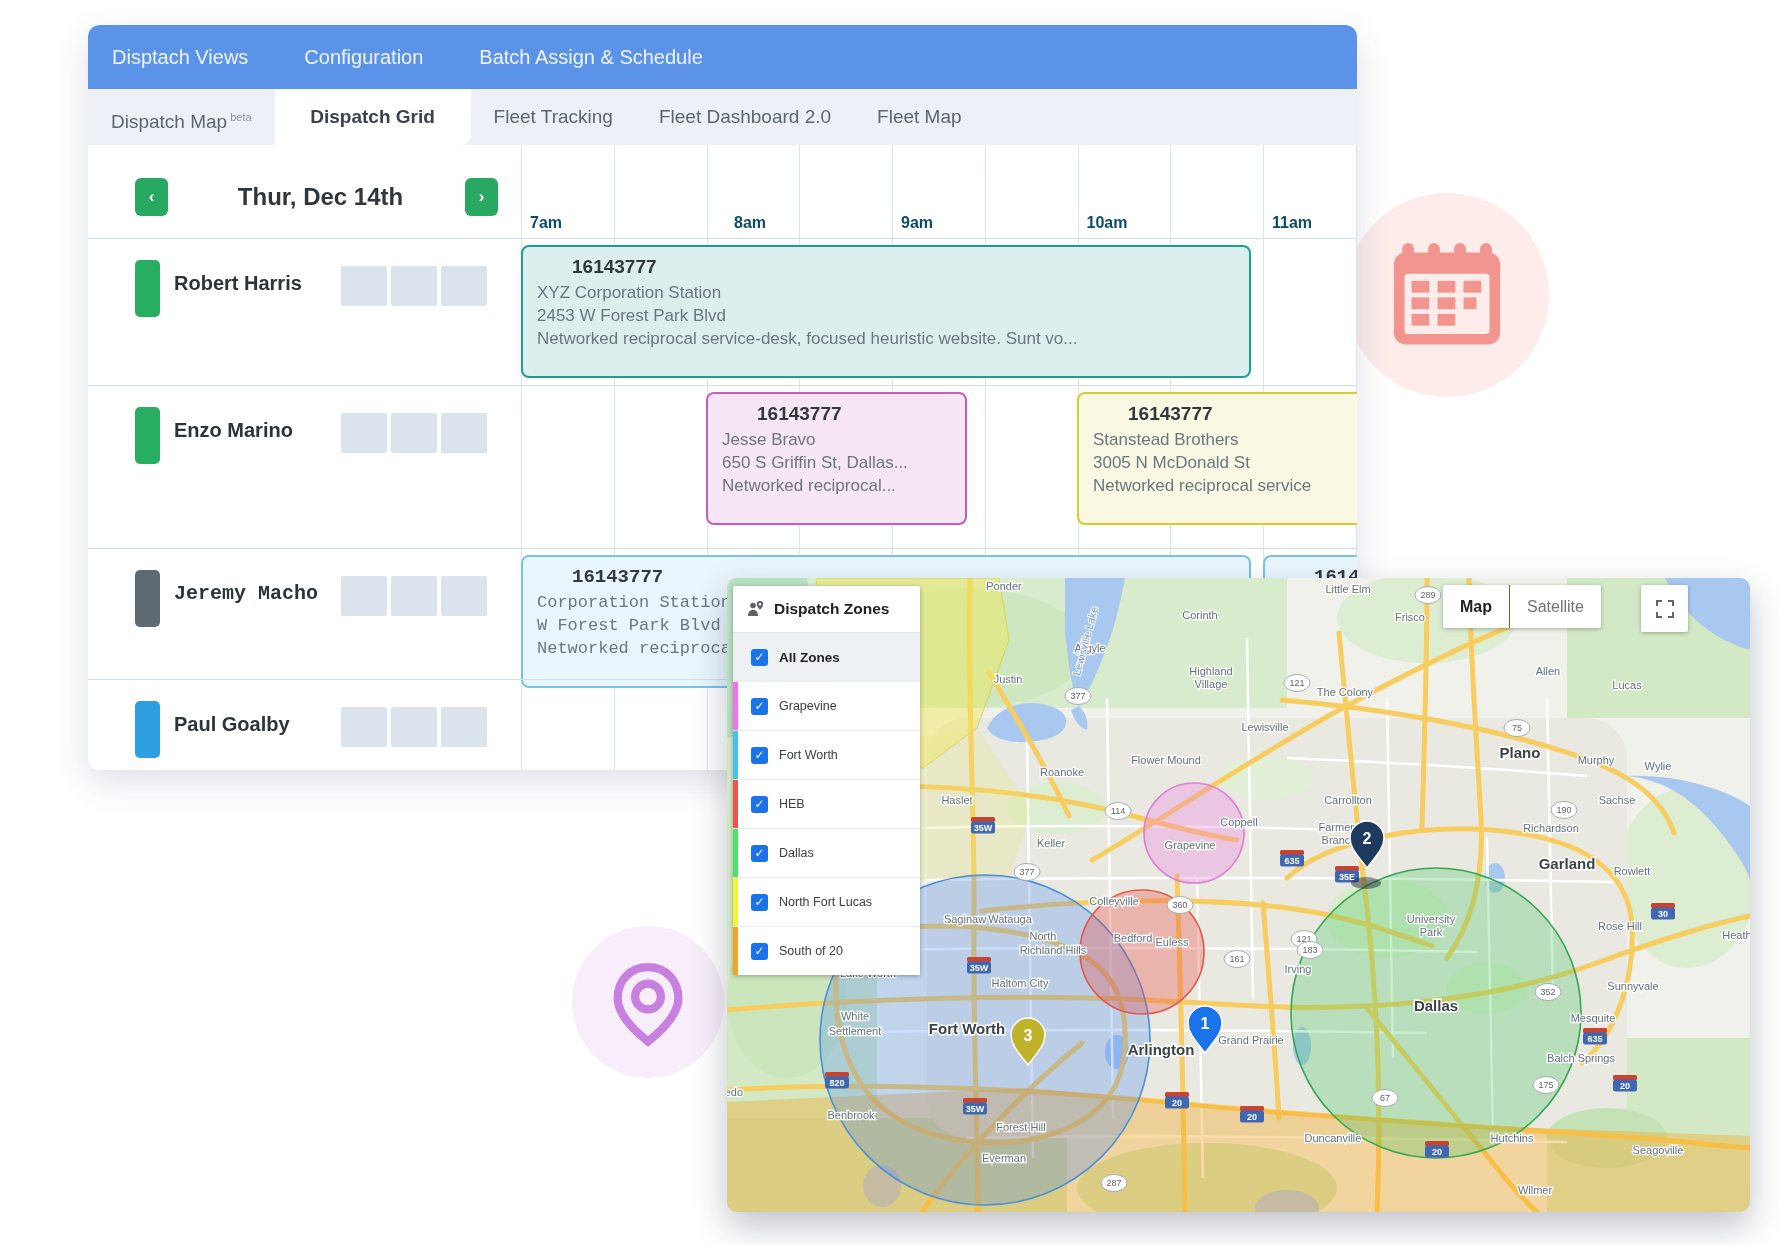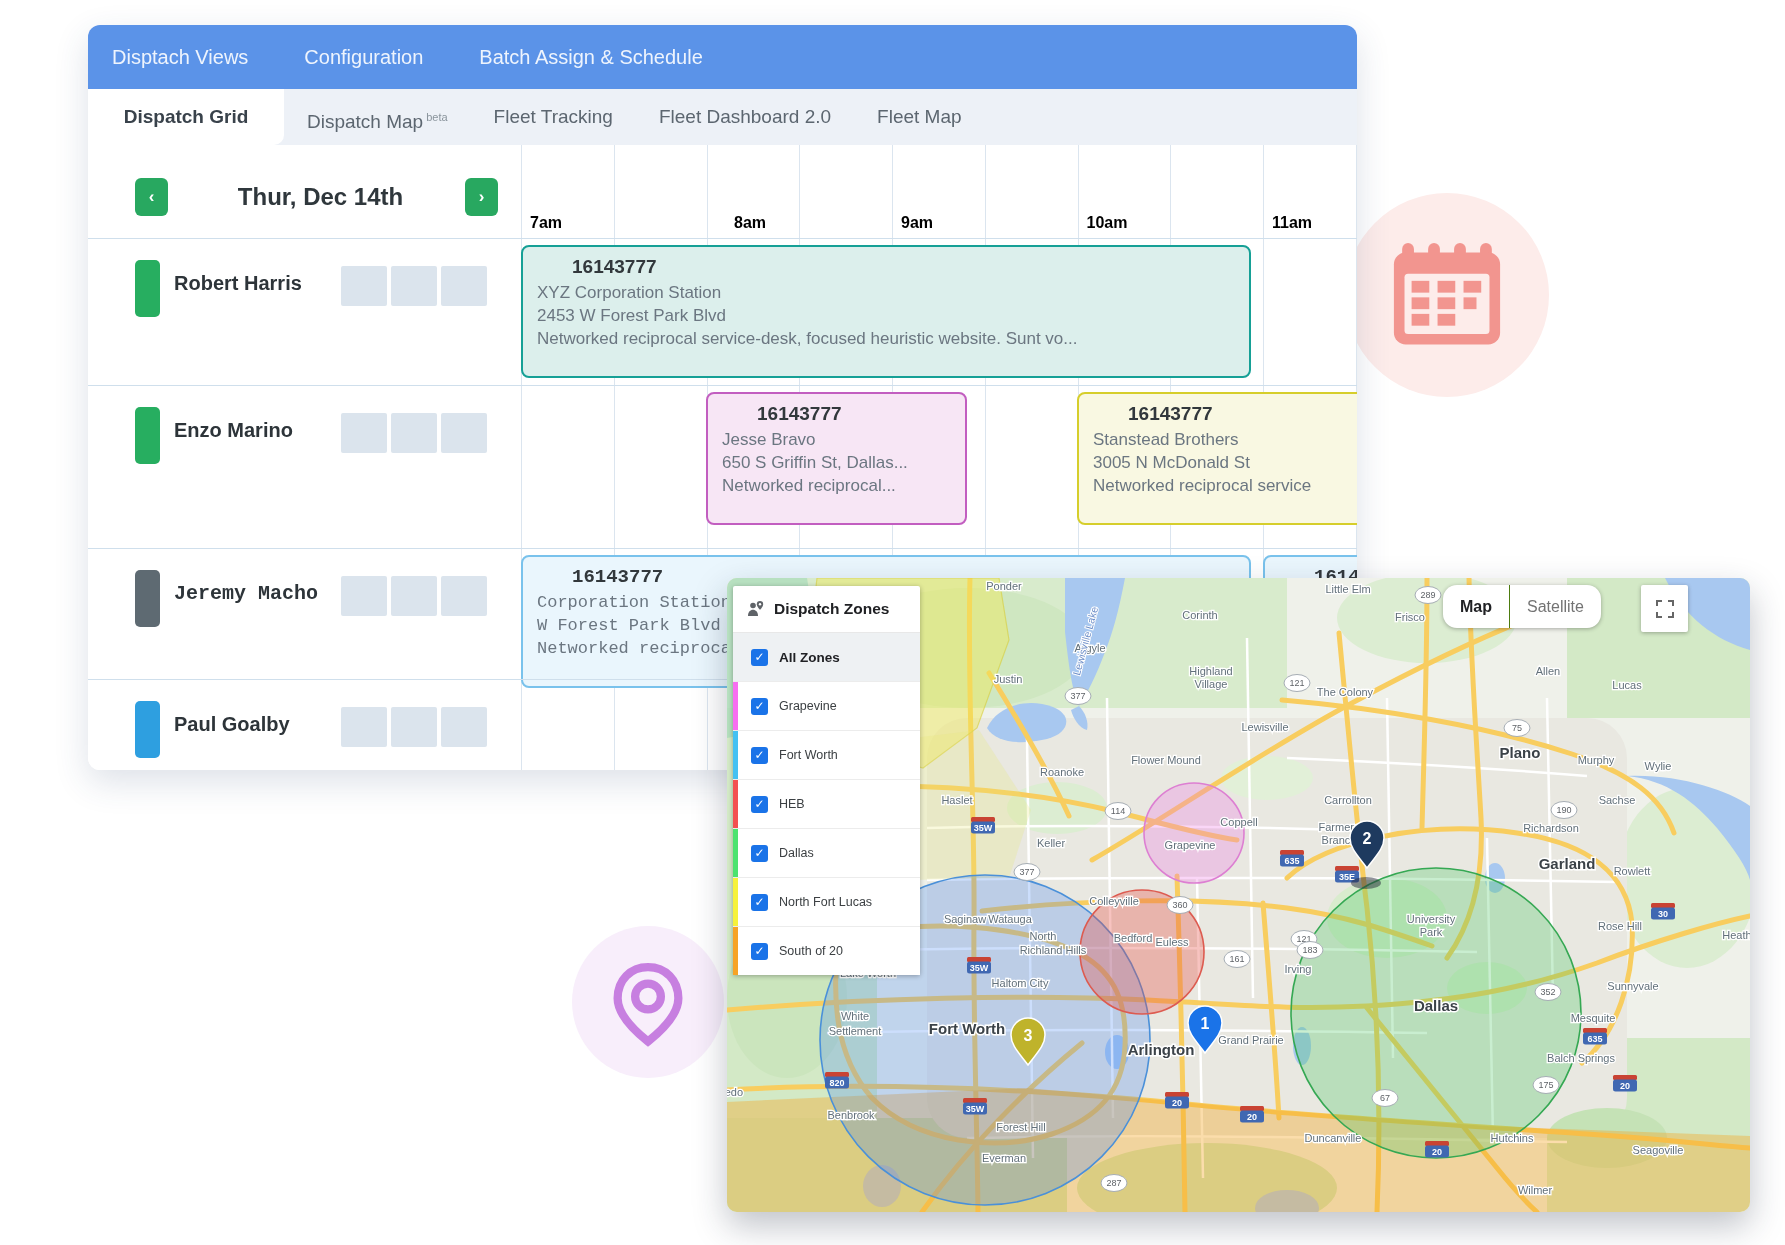--- a/index.html
+++ b/index.html
@@ -23,21 +23,21 @@
   .tab .beta{font-size:11px;color:#8a949c;vertical-align:super;margin-left:3px;}
 
   .sched{position:relative;height:625px;background:#fff;}
   .vline{position:absolute;top:0;bottom:0;width:1px;background:#dbe5ef;}
   .datehdr{position:absolute;left:0;top:0;width:100%;height:93px;border-bottom:1px solid #c8daea;}
   .navbtn{position:absolute;top:33px;width:33px;height:38px;background:#28a860;border:none;border-radius:6px;
           color:#fff;font-size:17px;font-weight:bold;cursor:pointer;line-height:38px;padding:0;}
   .navbtn.prev{left:47px;} .navbtn.next{left:377px;}
   .datelabel{position:absolute;left:90px;top:38px;width:285px;text-align:center;
              font-size:24px;font-weight:700;color:#2f373c;}
-  .timelabel{position:absolute;bottom:6px;font-size:16px;font-weight:600;color:#000000;}
+  .timelabel{position:absolute;bottom:6px;font-size:16px;font-weight:600;color:#0c4a6e;}
 
   .row{position:absolute;left:0;right:0;height:147px;border-top:1px solid #cfdfec;}
   .row .bar{position:absolute;left:47px;top:21px;width:25px;height:57px;border-radius:5px;}
   .row .name{position:absolute;left:86px;top:33px;font-size:20px;font-weight:700;color:#2d3439;}
   .row .boxes{position:absolute;left:253px;top:27px;display:flex;gap:4px;}
   .row .box{width:46px;height:40px;background:#dbe4ed;border-radius:2px;}
   .event{position:absolute;top:6px;height:133px;border-radius:8px;border:2px solid;box-sizing:border-box;
          padding:9px 14px;overflow:hidden;white-space:nowrap;cursor:pointer;}
   .event .eid{font-size:19px;font-weight:700;color:#32383c;margin-bottom:3px;margin-left:35px;}
   .event .eline{font-size:17px;color:#6b7681;line-height:23px;}
@@ -55,21 +55,21 @@
               box-shadow:0 1px 5px rgba(0,0,0,.3);z-index:3;}
   .zhdr{display:flex;align-items:center;gap:9px;height:46px;padding:0 12px;border-bottom:1px solid #e8e8e8;
         font-size:15.5px;font-weight:700;color:#202124;}
   .zrow{position:relative;display:flex;align-items:center;height:48px;padding-left:18px;
         border-top:1px solid #ececec;background:#fff;font-size:12.5px;color:#3c4043;cursor:pointer;}
   .zrow.all{background:#eef1f3;font-weight:600;font-size:13.5px;color:#202124;border-top:none;}
   .zrow .stripe{position:absolute;left:0;top:0;bottom:0;width:5px;}
   .cb{width:17px;height:17px;background:#1a73e8;border-radius:3px;margin-right:11px;flex:none;
       color:#fff;font-size:12px;font-weight:bold;line-height:17px;text-align:center;}
 
-  .mapbtns{position:absolute;left:716px;top:7px;height:43px;display:flex;background:#fff;border-radius:14px;
+  .mapbtns{position:absolute;left:716px;top:7px;height:43px;display:flex;background:#fff;border-radius:2px;
            box-shadow:0 1px 4px rgba(0,0,0,.3);z-index:3;overflow:hidden;}
   .mapbtn{padding:0 17px;line-height:43px;font-size:16px;cursor:pointer;}
   .mapbtn.sel{font-weight:700;color:#202124;}
   .mapbtn.unsel{color:#737373;border-left:1px solid #4d7c0f;}
   .fsbtn{position:absolute;left:914px;top:7px;width:47px;height:47px;background:#fff;border-radius:2px;
          box-shadow:0 1px 4px rgba(0,0,0,.3);z-index:3;display:flex;align-items:center;justify-content:center;cursor:pointer;}
 </style>
 </head>
 <body>
 
@@ -101,24 +101,24 @@
     </svg>
   </div>
 
   <section class="app">
     <nav class="topnav">
         <div class="navitem">Disptach Views</div>
         <div class="navitem">Configuration</div>
         <div class="navitem">Batch Assign &amp; Schedule</div>
       </nav>
     <div class="tabbar">
-      <div class="tab active">
+      <div class="tab"><span>Dispatch Map</span><span class="beta">beta</span></div>
+    <div class="tab active">
         <span>Dispatch Grid</span>
       </div>
-    <div class="tab"><span>Dispatch Map</span><span class="beta">beta</span></div>
         <div class="tab"><span>Fleet Tracking</span></div>
         <div class="tab"><span>Fleet Dashboard 2.0</span></div>
         <div class="tab"><span>Fleet Map</span></div>
       </div>
     <div class="sched">
       <div class="datehdr">
         <button class="navbtn prev">‹</button>
         <div class="datelabel">Thur, Dec 14th</div>
         <button class="navbtn next">›</button>
       <div class="timelabel" style="left: 442px;">7am</div>

